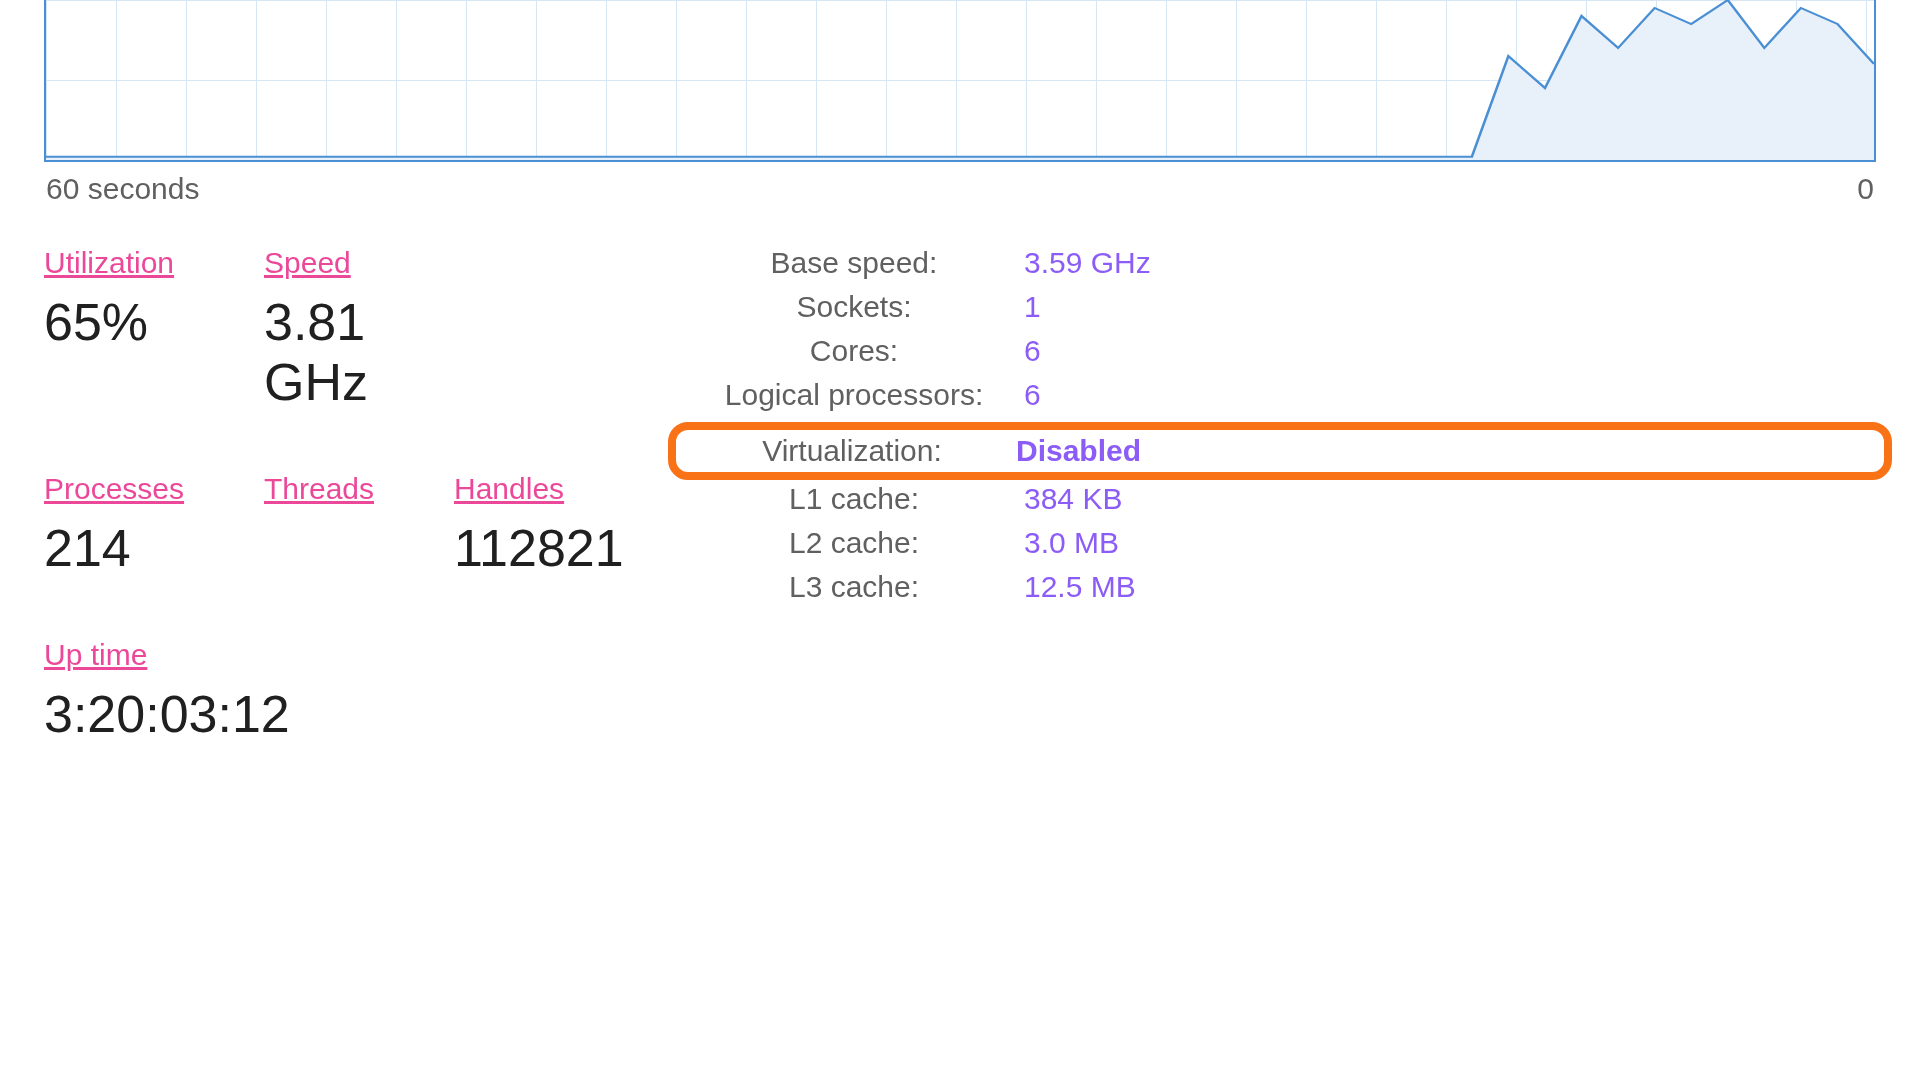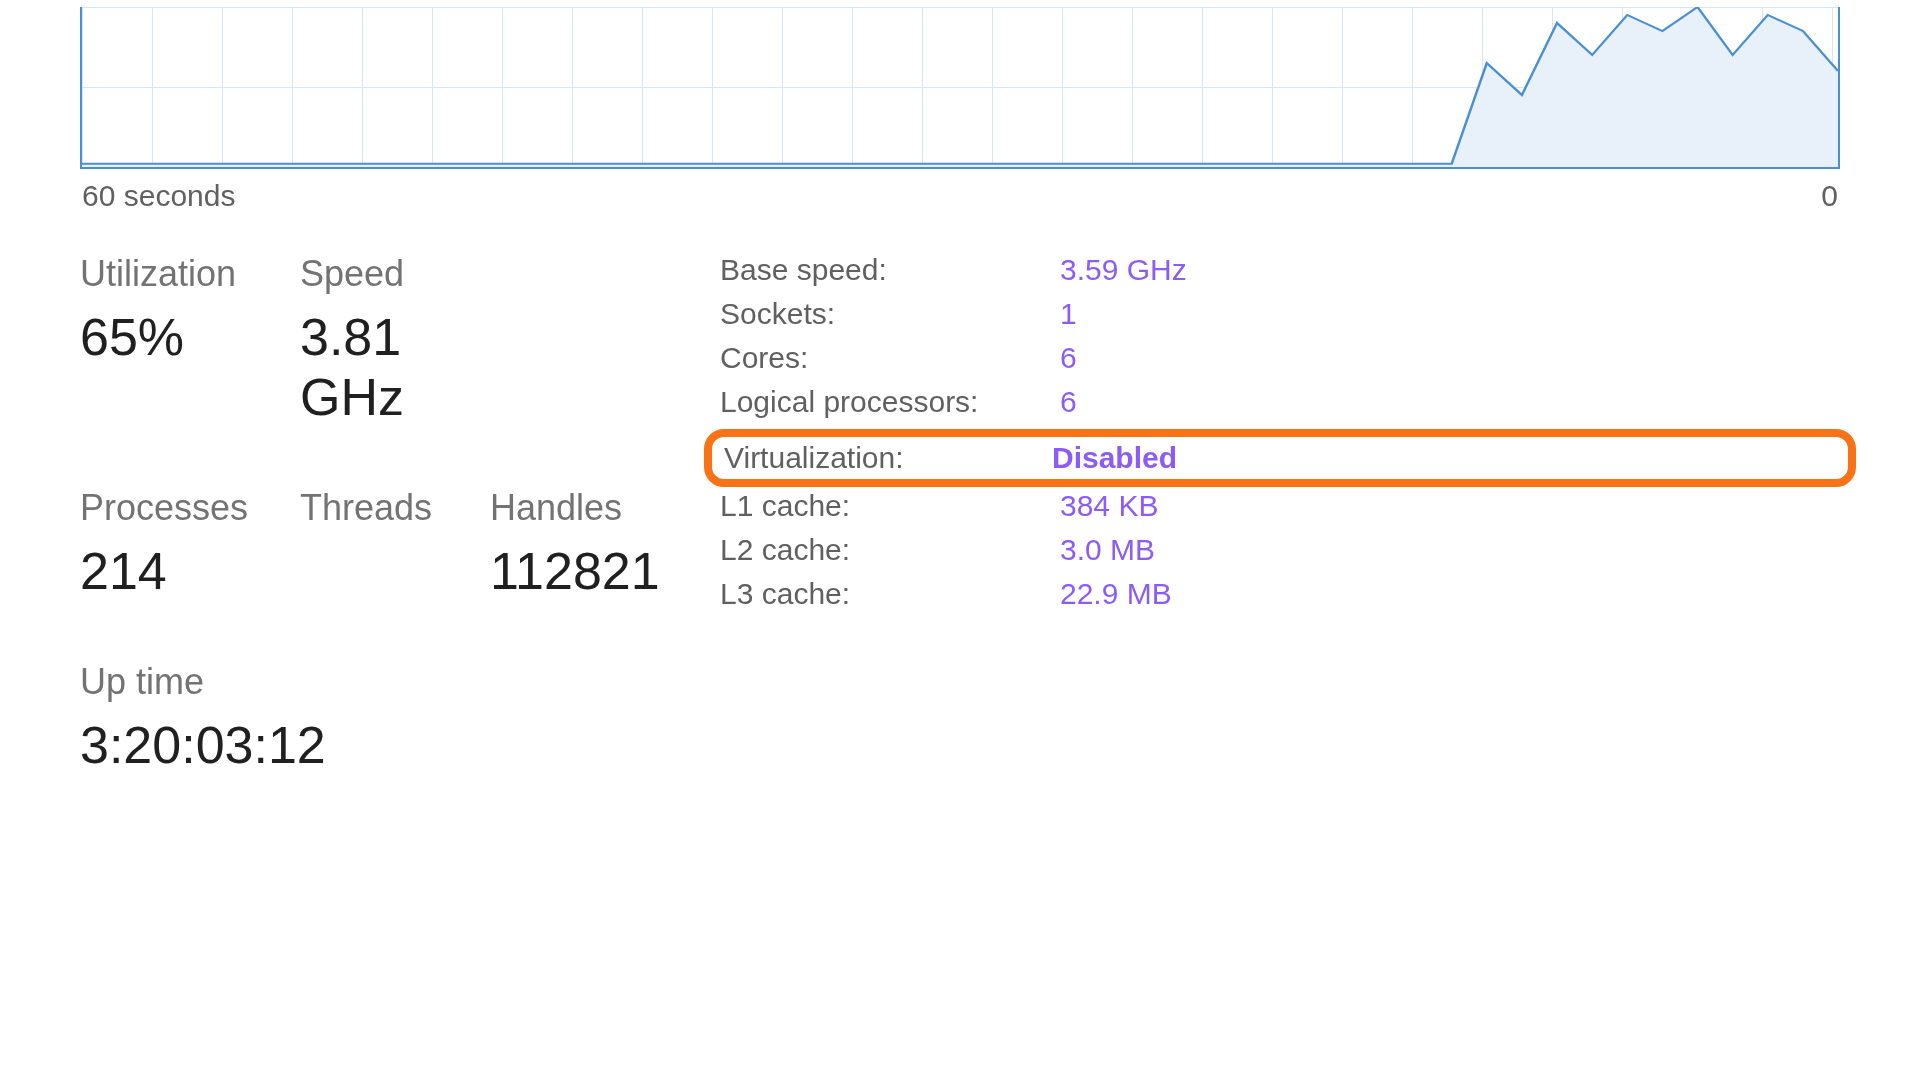--- a/index.html
+++ b/index.html
@@ -9,22 +9,21 @@
     }
     body {
       font-family: "Segoe UI", Tahoma, Geneva, sans-serif;
       background: #ffffff;
       padding: 0;
       width: 1920px;
       height: 1082px;
       overflow: hidden;
     }
     .container {
-      padding: 0 80px;
-      margin-top: 7px;
+      padding: 0 44px;
     }
     .chart-area {
       position: relative;
       height: 162px;
       border: 2px solid #4a8fd4;
       border-top: none;
       background: #ffffff;
       overflow: hidden;
     }
     .chart-grid {
@@ -52,31 +51,33 @@
       display: flex;
       margin-top: 40px;
       gap: 0;
     }
     .left-stats {
       width: 640px;
     }
     .right-stats {
       flex: 1;
       padding-left: 0;
+      text-align: center;
     }
     .stat-block {
       display: inline-block;
       vertical-align: top;
       margin-bottom: 32px;
     }
     .stat-label {
-      color: #737373;
-      font-size: 36px;
+      color: #ec4899;
+      font-size: 30px;
       font-weight: 400;
       margin-bottom: 12px;
+      text-decoration: underline;
     }
     .stat-value {
       color: #202020;
       font-size: 52px;
       font-weight: 400;
     }
     .left-row {
       display: flex;
       gap: 0;
       margin-bottom: 28px;
@@ -197,17 +198,17 @@
       <div class="spec-row">
         <div class="spec-label">L1 cache:</div>
         <div class="spec-value">384 KB</div>
       </div>
       <div class="spec-row">
         <div class="spec-label">L2 cache:</div>
         <div class="spec-value">3.0 MB</div>
       </div>
       <div class="spec-row">
         <div class="spec-label">L3 cache:</div>
-        <div class="spec-value">22.9 MB</div>
+        <div class="spec-value">12.5 MB</div>
       </div>
     </div>
   </div>
 </div>
 
 </body></html>

